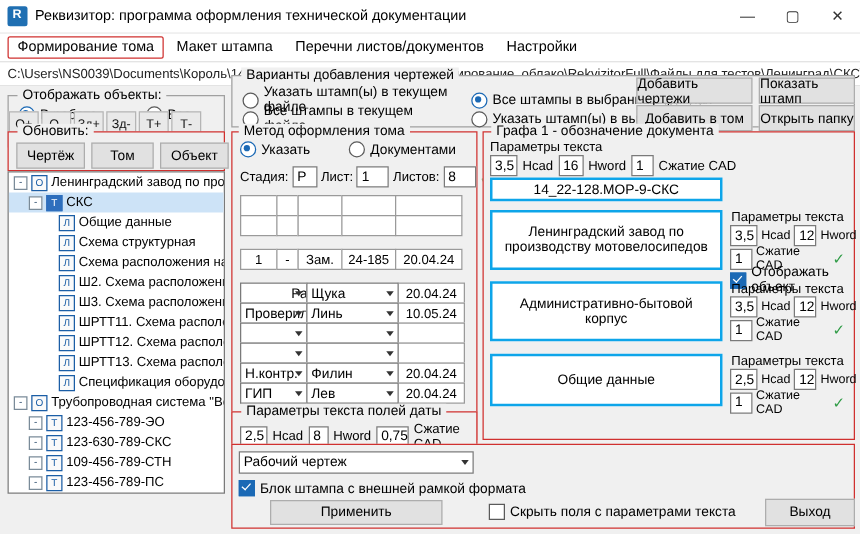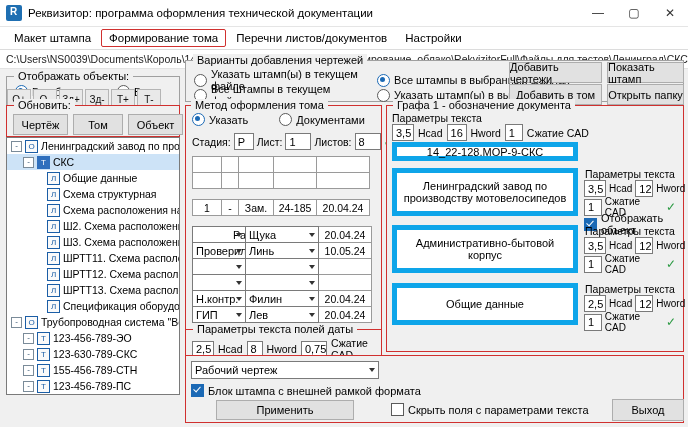--- a/index.html
+++ b/index.html
@@ -51,41 +51,41 @@
   .trow{display:flex;align-items:center;height:16px;white-space:nowrap;font-size:10.5px;}
   .tw{width:9px;height:9px;border:1px solid #7a8b99;color:#2a4b6b;font-size:8px;line-height:8px;text-align:center;margin-right:3px;flex:none;background:#fff;}
   .tw.none{border:none;background:transparent;}
   .tag{display:inline-flex;align-items:center;justify-content:center;width:11px;height:11px;border:1px solid #888;font-size:8px;margin-right:3px;flex:none;background:#fafafa;}
   .tag.blue{color:#1b5ea6;border-color:#1b5ea6;}
   .tag.sel{background:#2f6fbd;color:#fff;border-color:#2f6fbd;}
   .tsel{background:#cde3f7;}
 
   .gridcell{border:1px solid #9a9a9a;background:#fff;height:17px;box-sizing:border-box;display:flex;align-items:center;padding:0 3px;font-size:10.5px;}
 
-  .card{border:5px solid #0ea5e9;background:#fff;display:flex;align-items:center;justify-content:center;text-align:center;font-size:11px;padding:2px 6px;box-sizing:border-box;}
+  .card{border:2px solid #0ea5e9;background:#fff;display:flex;align-items:center;justify-content:center;text-align:center;font-size:11px;padding:2px 6px;box-sizing:border-box;}
   .tick{color:#2e9b45;font-size:12px;}
 </style>
 </head>
 <body>
 
 <div id="app">
 
   <div class="titlebar">
     <div class="tb-icon"></div>
     <div class="tb-title">Реквизитор: программа оформления технической документации</div>
     <div class="tb-btns">
       <div class="tb-btn">—</div>
       <div class="tb-btn">▢</div>
       <div class="tb-btn close">✕</div>
     </div>
   </div>
 
   <div class="menubar">
+    <div class="menuitem active">Формирование тома</div>
     <div class="menuitem">Макет штампа</div>
-    <div class="menuitem active">Формирование тома</div>
     <div class="menuitem">Перечни листов/документов</div>
     <div class="menuitem">Настройки</div>
   </div>
 
   <div class="pathbar">C:\Users\NS0039\Documents\Король\14_Я_диск\YandexDisk\03_Программирование_облако\RekvizitorFull\Файлы для тестов\Ленинград\СКС\01 Общие данные.dwg</div>
 
   <div class="group" style="left:6px;top:76px;width:172px;height:40px;">
     <div class="legend">Отображать объекты:</div>
     <div style="position:absolute;left:8px;top:8px;">
       <span class="radio sel">
@@ -185,21 +185,21 @@
           <span>123-456-789-ЭО</span>
         </div>
         <div class="trow" style="padding-left: 16px;">
           <span class="tw">-</span>
           <span class="tag blue">Т</span>
           <span>123-630-789-СКС</span>
         </div>
         <div class="trow" style="padding-left: 16px;">
           <span class="tw">-</span>
           <span class="tag blue">Т</span>
-          <span>155-456-789-СТН</span>
+          <span>109-456-789-СТН</span>
         </div>
         <div class="trow" style="padding-left: 16px;">
           <span class="tw">-</span>
           <span class="tag blue">Т</span>
           <span>123-456-789-ПС</span>
         </div>
         <div class="trow" style="padding-left: 4px;"></div>
       </div>
   </div>
 

